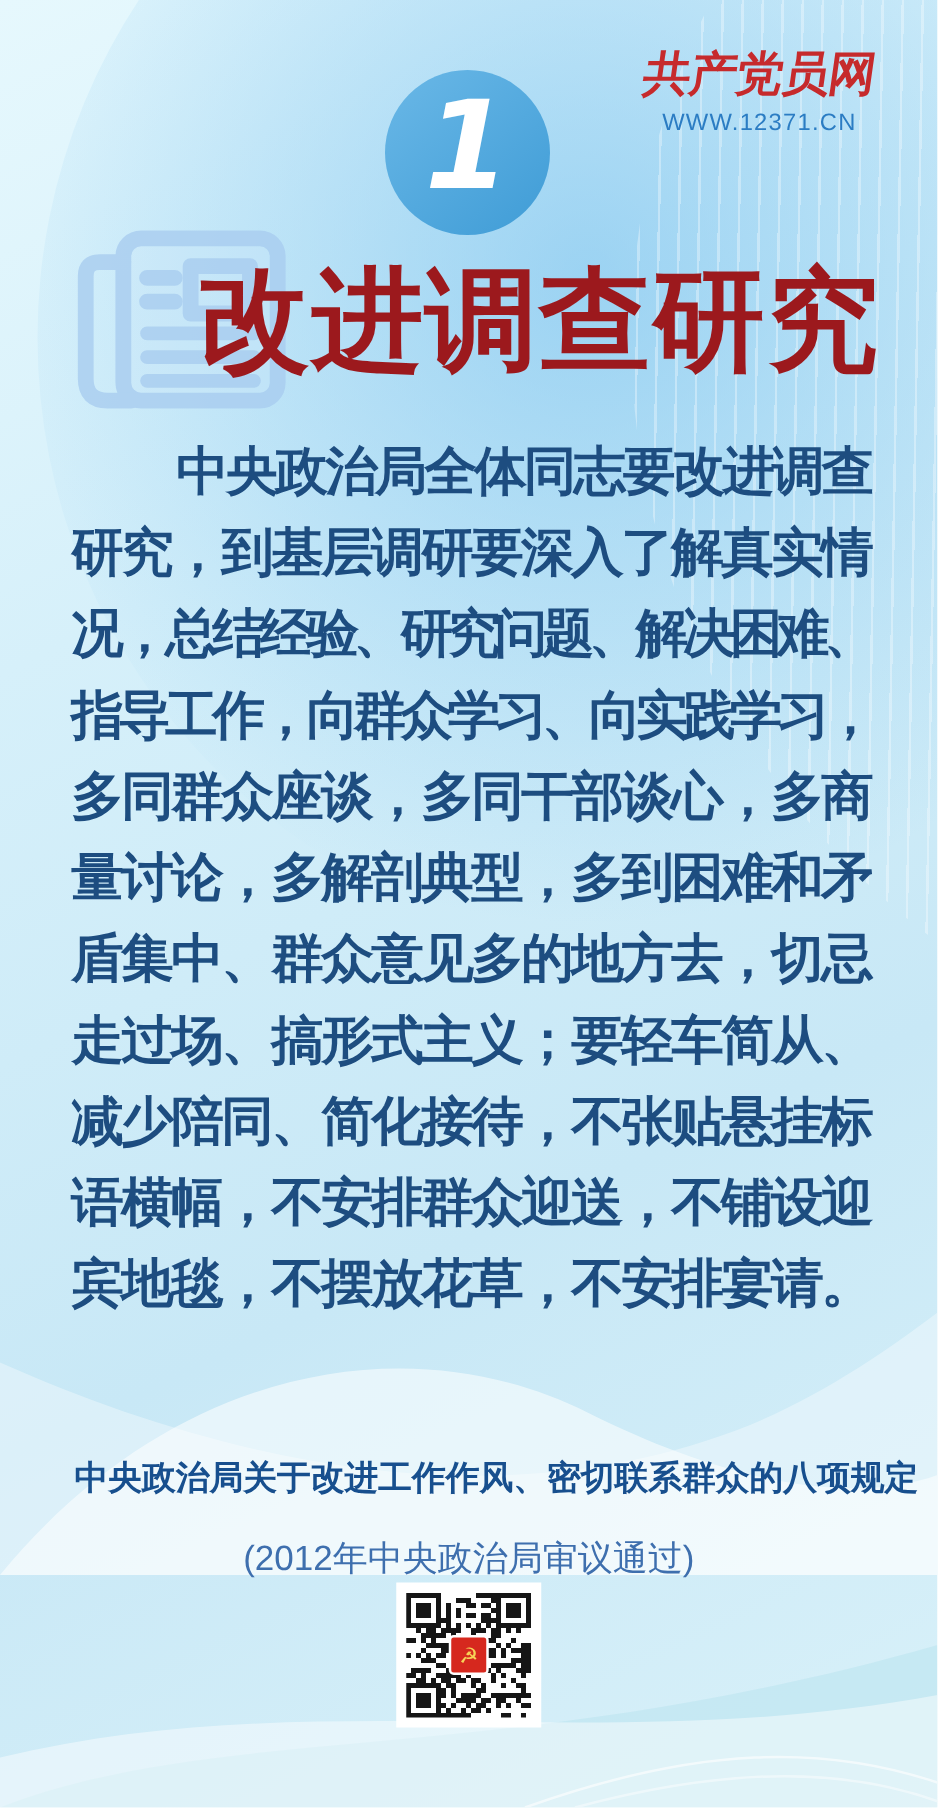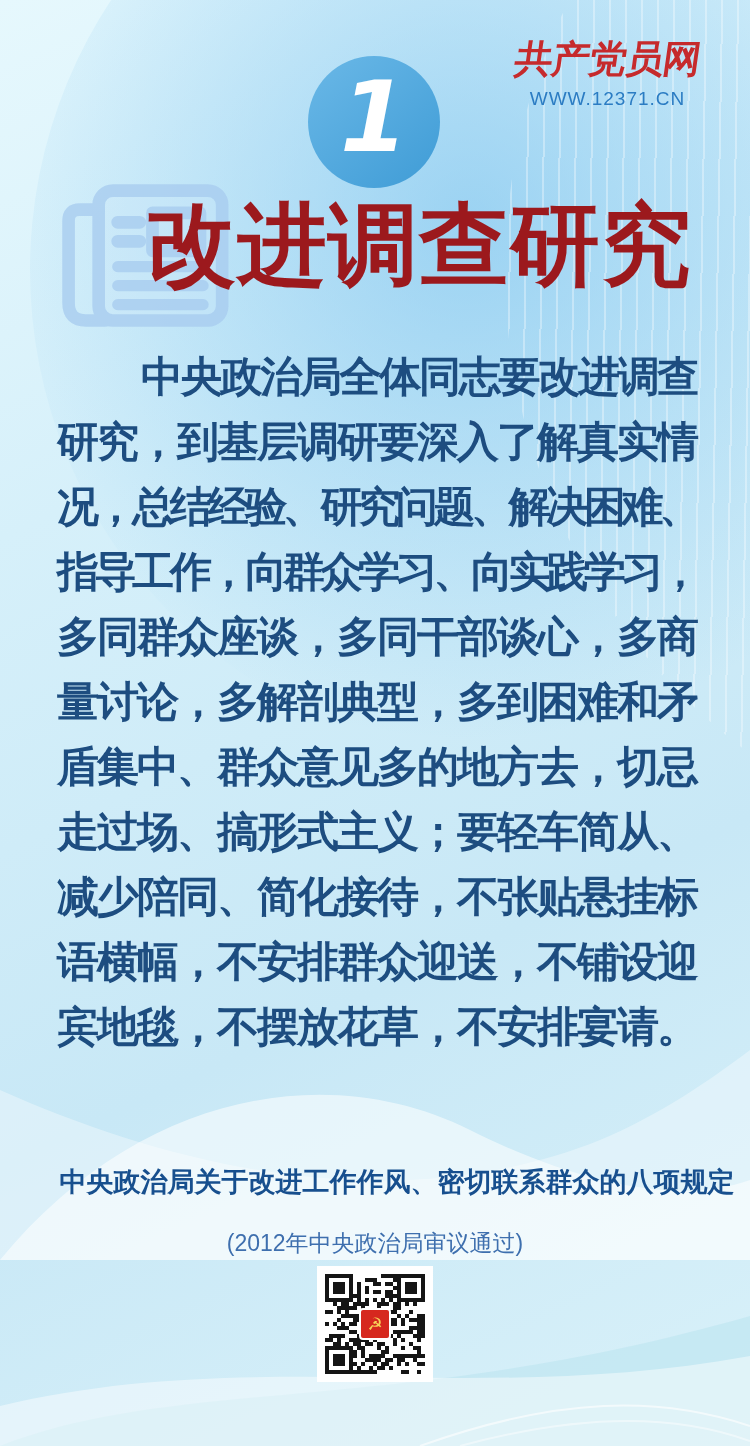--- a/index.html
+++ b/index.html
@@ -21,32 +21,32 @@
     color:#c62a2c;transform:skewX(-8deg);letter-spacing:-1px;}
   .logo-url{font-size:19px;font-weight:normal;color:#2b7cc3;letter-spacing:1px;margin-top:3px;}
   
   .num-badge{position:absolute;left:308px;top:56px;width:132px;height:132px;border-radius:50%;
     background:linear-gradient(140deg,#6ab8e7,#3f9cd6);display:flex;align-items:center;justify-content:center;}
   .num-badge span{color:#fff;font-size:98px;font-weight:bold;font-style:italic;
     font-family:"DejaVu Sans",sans-serif;transform:translateY(-5px);}
   
   .news-icon{position:absolute;left:48px;top:178px;width:190px;height:162px;opacity:.8;}
   
-  .title{position:absolute;left:142px;top:196px;margin:4px;font-size:90px;font-weight:900;
+  .title{position:absolute;left:142px;top:196px;margin:16px;font-size:90px;font-weight:900;
     color:#9c191d;letter-spacing:1px;line-height:1;white-space:nowrap;}
   
   .body{position:absolute;left:57px;top:344px;width:640px;}
   .body-line{display:flex;justify-content:space-between;height:65px;align-items:center;
     font-size:42px;font-weight:600;color:#1d4d80;}
   .body-line span{display:block;min-width:0;white-space:pre;}
   .body-line.indent{padding-left:84px;}
   
   .src-title{position:absolute;left:0;right:0;top:1164px;text-align:center;
     font-family:"Liberation Serif","DejaVu Serif",serif;font-weight:bold;font-size:27px;color:#174f8e;padding-left:44px;}
-  .src-note{position:absolute;left:0;right:0;top:1228px;text-align:center;font-size:23px;color:#3e6fae;}
+  .src-note{position:absolute;left:0;right:0;top:1228px;text-align:center;font-size:28px;color:#3e6fae;}
   
   .qr{position:absolute;left:317px;top:1266px;width:116px;height:116px;background:#fff;}
   .qr svg{position:absolute;left:8px;top:8px;width:100px;height:100px;}
   .qr-logo{position:absolute;left:42px;top:42px;width:28px;height:28px;background:#d6281e;
     border:2px solid #fff;border-radius:4px;display:flex;align-items:center;justify-content:center;}
   .qr-logo span{color:#f7d358;font-size:17px;line-height:1;}
 </style>
 </head>
 <body>
 

